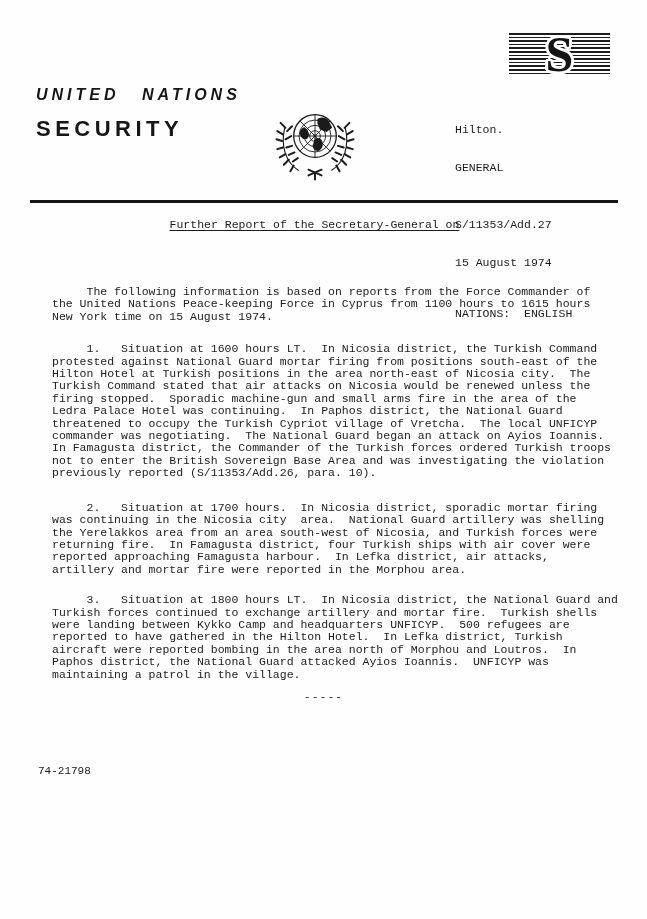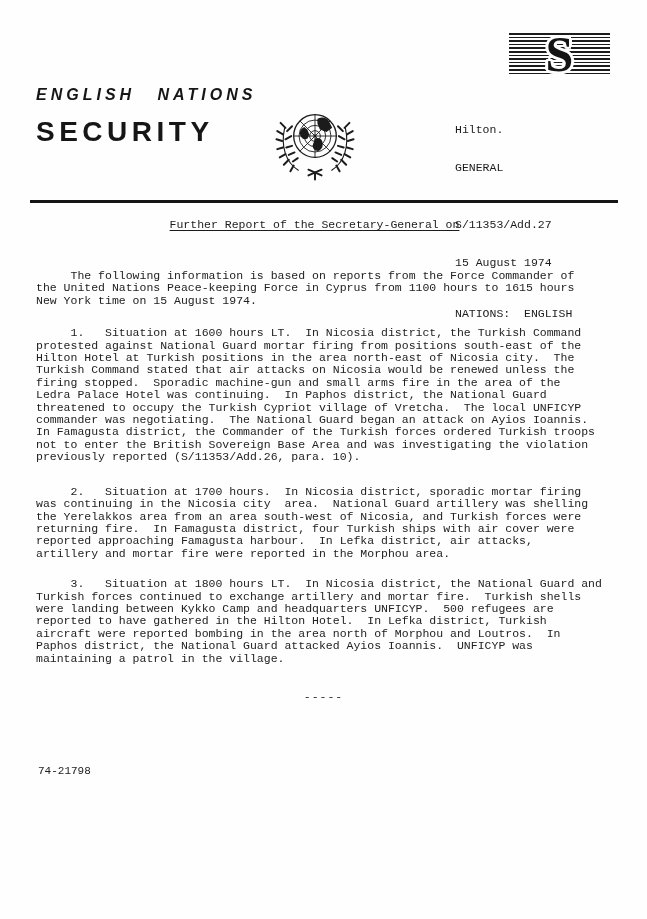--- a/index.html
+++ b/index.html
@@ -17,21 +17,21 @@
   .org-name {
     position:absolute; left:36px; top:86px;
     font-family:"Liberation Sans", sans-serif;
     font-style:italic; font-weight:bold;
     font-size:16px; letter-spacing:4px; word-spacing:14px;
     color:#161616;
   }
   .organ-line {
     position:absolute; left:36px;
     font-family:"Liberation Sans", sans-serif;
-    font-weight:bold; font-size:28px; letter-spacing:4.5px;
+    font-weight:bold; font-size:22px; letter-spacing:4.5px;
     color:#161616;
   }
   .organ-line.l1 { top:116px; }
   .organ-line.l2 { top:152px; }
 
   
   .stamp {
     position:absolute; left:509px; top:33px;
     width:101px; height:43px;
     background:repeating-linear-gradient(to bottom,
@@ -71,21 +71,21 @@
     text-align:center;
     font-size:11.5px; line-height:13.5px;
   }
   .title .u { text-decoration:underline; text-underline-offset:2px; }
 
   
   .body-text {
     position:absolute; left:36px; top:270px; width:606px;
     font-size:11.5px; line-height:12.4px;
   }
-  .body-text pre { margin:0; font:inherit; white-space:pre; color:#222; }
+  .body-text pre { margin:16px; font:inherit; white-space:pre; color:#222; }
   .body-text pre.p1 { margin-top:20px; }
   .body-text pre.p2 { margin-top:22px; }
   .body-text pre.p3 { margin-top:18px; }
 
   .end-separator {
     position:absolute; left:0; top:690px; width:647px;
     text-align:center; font-size:11.5px; letter-spacing:1px; color:#222;
   }
 
   .doc-number {
@@ -95,21 +95,21 @@
 </style>
 </head>
 <body>
 
 <div class="page">
 
   <div class="stamp">
     <span class="stamp-s">S</span>
   </div>
 
-  <div class="org-name">ENGLISH NATIONS</div>
+  <div class="org-name">UNITED NATIONS</div>
   <div class="organ-line l1">SECURITY</div>
 
   <svg class="emblem" width="82" height="80" viewBox="0 0 100 97" aria-hidden="true">
     <g stroke="#1b1b1b" fill="none" stroke-width="1.1">
       <circle cx="50" cy="40" r="26" stroke-width="1.6"></circle>
       <circle cx="50" cy="40" r="19.5"></circle>
       <circle cx="50" cy="40" r="13"></circle>
       <circle cx="50" cy="40" r="6.5"></circle>
       <line x1="24" y1="40" x2="76" y2="40"></line>
       <line x1="50" y1="14" x2="50" y2="66"></line>

